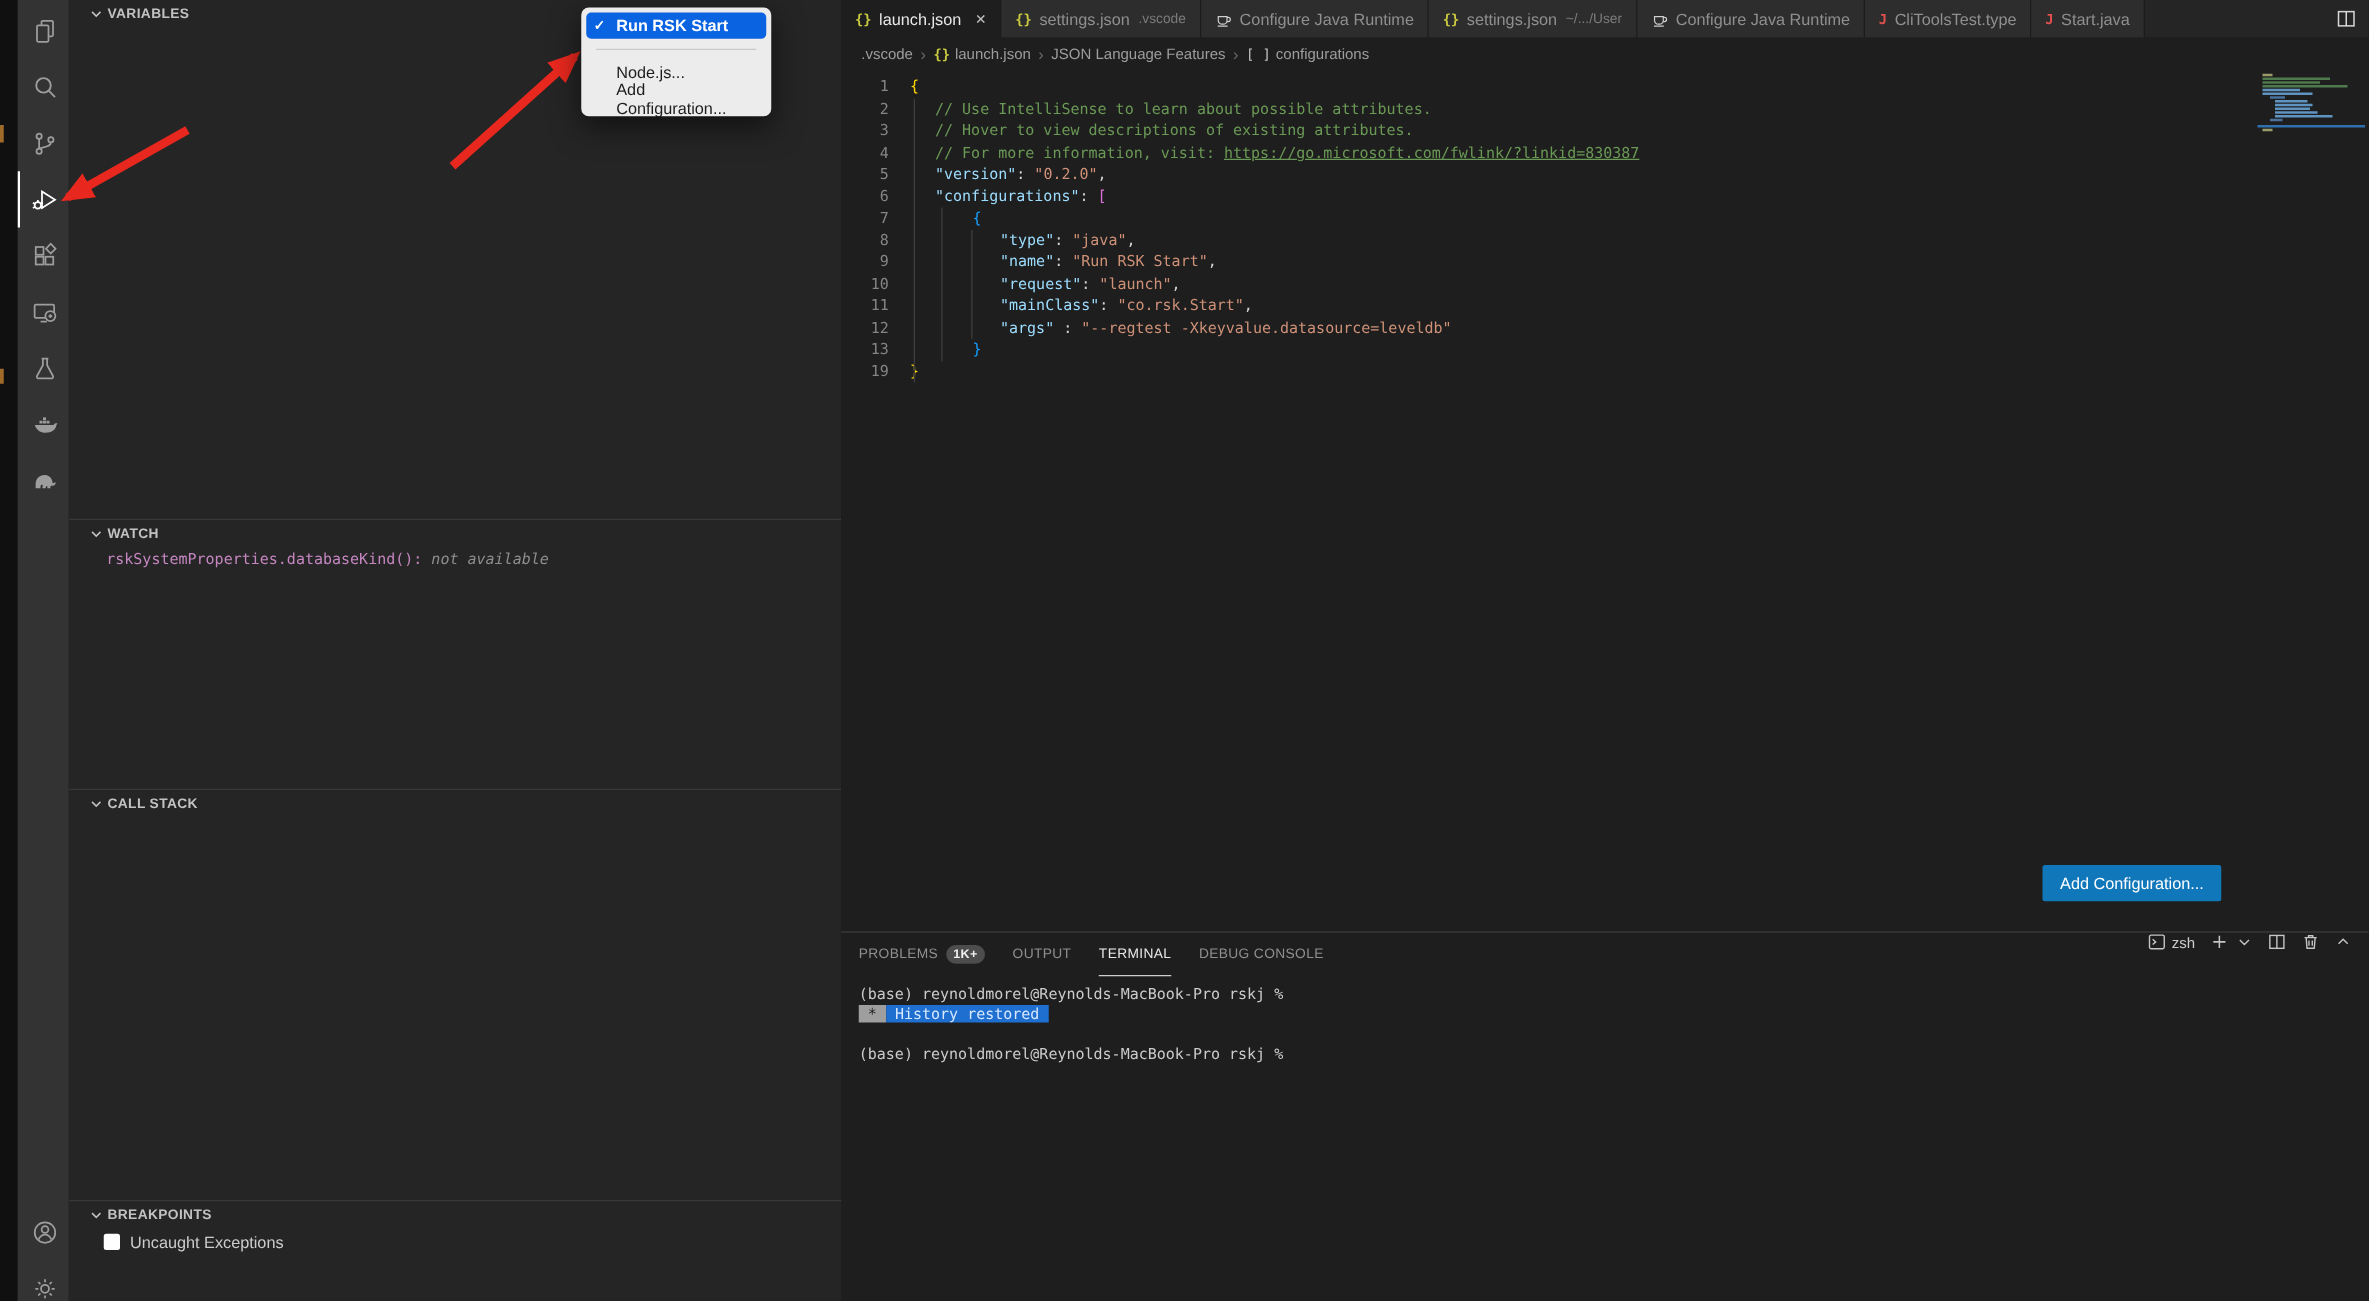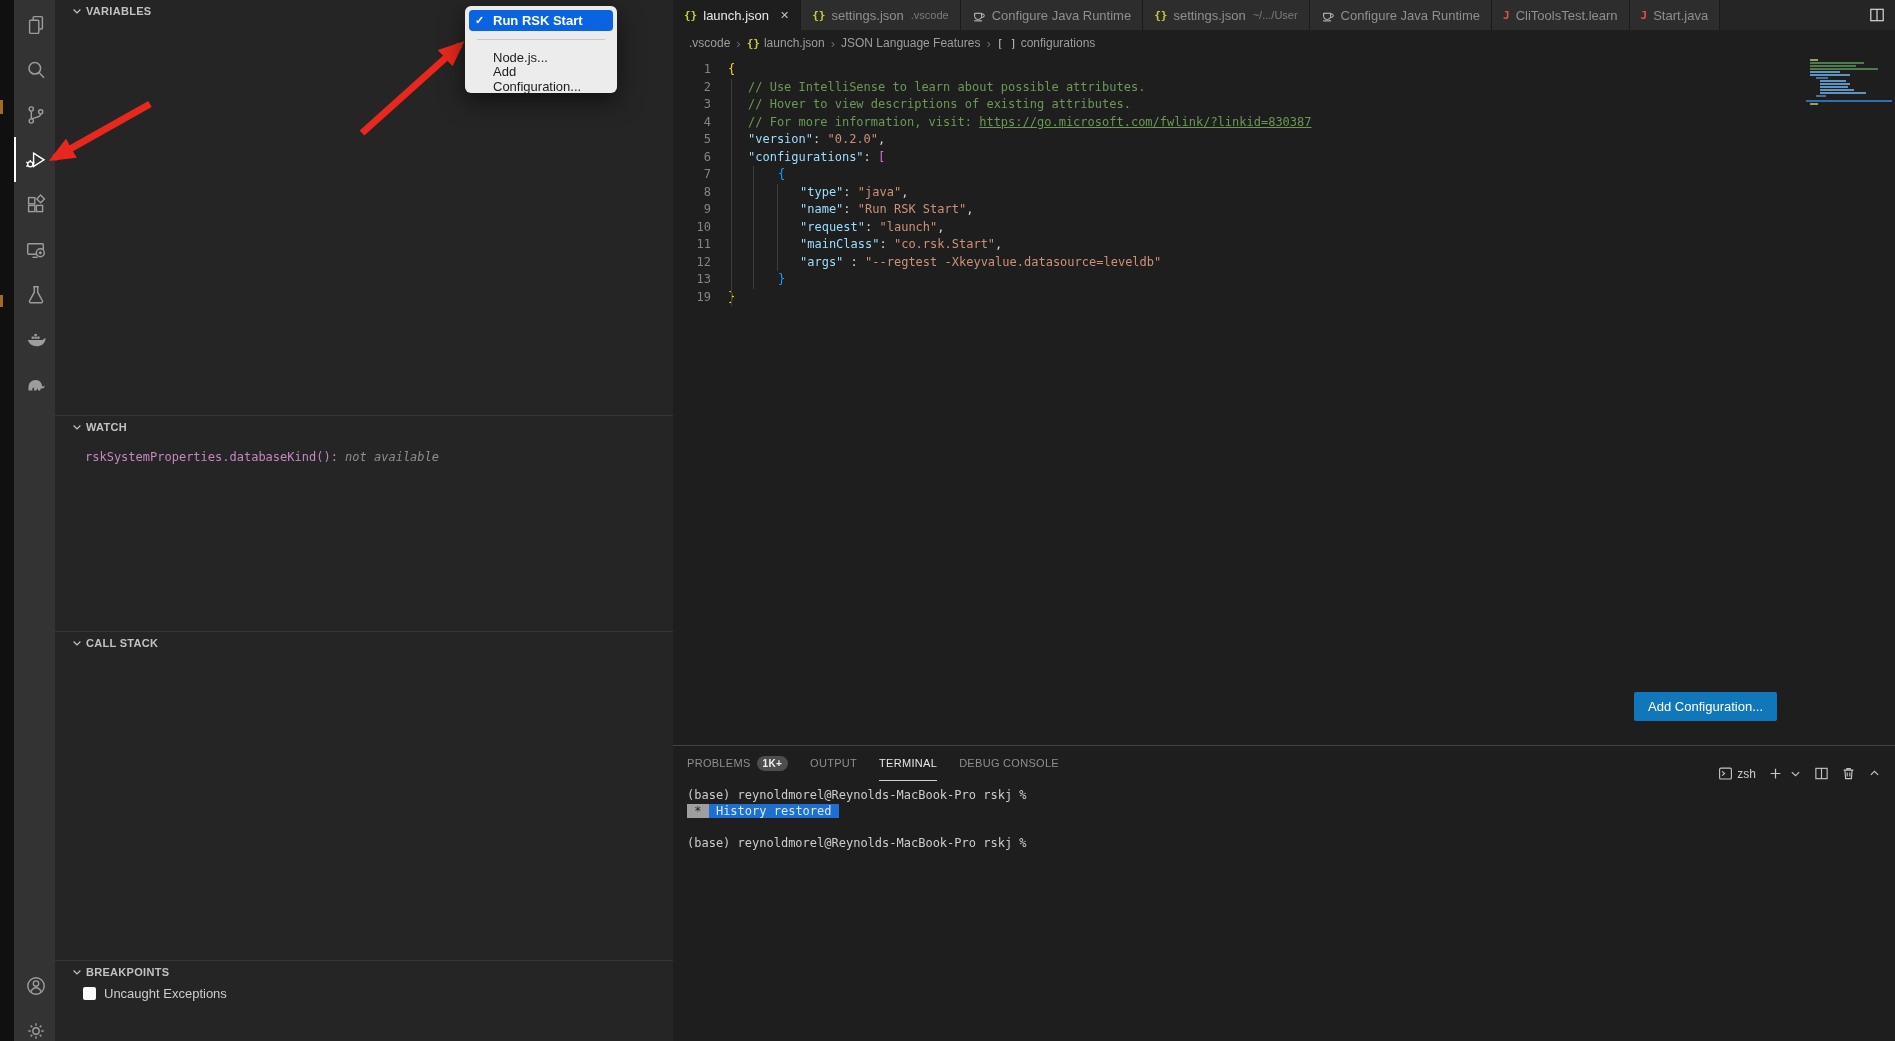--- a/index.html
+++ b/index.html
@@ -27,21 +27,21 @@
   .sb-gear{position:absolute;right:36px;top:9px}
   .sb-more{position:absolute;right:12px;top:4px;color:#c5c5c5;font-size:17px;letter-spacing:1px}
   .section{display:flex;flex-direction:column;border-top:1px solid rgba(128,128,128,.22)}
   .section.first{border-top:none}
   .sec-head{height:22px;flex:none;display:flex;align-items:center;gap:3px;padding-left:16px;
             font-size:11px;font-weight:700;color:#c2c2c2;letter-spacing:.3px}
   .sec-variables{height:415px}
   .sec-watch{height:216px}
   .sec-callstack{height:329px}
   .sec-breakpoints{flex:1}
-  .watch-line{padding-left:30px;margin-top:12px;font-family:"DejaVu Sans Mono",monospace;font-size:12px;white-space:pre}
+  .watch-line{padding-left:30px;margin-top:2px;font-family:"DejaVu Sans Mono",monospace;font-size:12px;white-space:pre}
   .watch-expr{color:#c586c0}
   .watch-val{color:#8e8e8e;font-style:italic}
   .bp-line{display:flex;align-items:center;gap:8px;padding-left:28px;margin-top:3px;color:#cccccc;font-size:13px}
   .bp-box{width:13px;height:13px;background:#ffffff;border-radius:2px;flex:none;cursor:pointer}
 
   
   .main{flex:1;display:flex;flex-direction:column;min-width:0}
   .tabbar{height:30px;flex:none;background:#252526;display:flex;align-items:stretch}
   .tab{display:flex;align-items:center;gap:6px;padding:0 11px;font-size:13px;background:#2d2d2d;
        color:#8f8f8f;border-right:1px solid #1b1b1b;cursor:pointer;white-space:nowrap}
@@ -71,21 +71,21 @@
 
   .minimap{position:absolute;top:3px;right:2px;width:88px;display:flex;flex-direction:column;gap:1px;padding-left:5px}
   .minimap i{display:block;height:2px}
   .mm-band{width:86px;height:5px;background:#2f6fae;margin-left:-4px;margin-top:2px}
 
   .addconfig-btn{position:absolute;right:118px;bottom:24px;background:#1177bb;color:#ffffff;
                  font-size:13px;font-family:inherit;padding:7px 14px;border:none;border-radius:2px;cursor:pointer}
 
   
   .panel{height:296px;flex:none;border-top:1px solid #424242;display:flex;flex-direction:column;background:#1e1e1e}
-  .panel-tabs{height:35px;flex:none;display:flex;align-items:flex-end;padding:0 14px;gap:22px}
+  .panel-tabs{height:35px;flex:none;display:flex;align-items:flex-start;padding:0 14px;gap:22px}
   .ptab{font-size:11px;letter-spacing:.3px;color:#8f8f8f;display:flex;align-items:center;gap:6px;
         height:100%;cursor:pointer;border-bottom:1px solid transparent}
   .ptab.active{color:#e7e7e7;border-bottom-color:#cecece}
   .pbadge{background:#4d4d4d;color:#f0f0f0;font-size:10px;font-weight:700;padding:2px 6px;border-radius:9px}
   .panel-actions{margin-left:auto;display:flex;align-items:center;gap:12px}
   .panel-actions .act{display:flex;align-items:center;cursor:pointer}
   .shell-label{font-size:12px;color:#cccccc;margin-left:2px}
   .term{padding:6px 0 0 14px;font-family:"DejaVu Sans Mono",monospace;font-size:12px;line-height:16px;color:#cccccc}
   .tl{white-space:pre;min-height:16px}
   .tbadge.star{background:#9e9e9e;color:#1e1e1e}
@@ -281,21 +281,21 @@
                 <path d="M11 6.8h1.1a1.9 1.9 0 0 1 0 3.8H11"></path>
                 <path d="M2.5 14.7h9"></path>
               </svg>
             </span>
             <span>Configure Java Runtime</span>
           </div>
           <div class="tab">
             <span class="tab-ic" style="display: inline-flex; align-items: center;">
               <span class="ic-txt" style="color:#e0504d">J</span>
             </span>
-            <span>CliToolsTest.learn</span>
+            <span>CliToolsTest.type</span>
           </div>
           <div class="tab">
             <span class="tab-ic" style="display: inline-flex; align-items: center;">
               <span class="ic-txt" style="color:#e0504d">J</span>
             </span>
             <span>Start.java</span>
           </div>
         </div>
       <div class="tab-split">
         <svg viewBox="0 0 16 16" width="16" height="16" fill="none" stroke="#d8d8d8" stroke-width="1.2">

